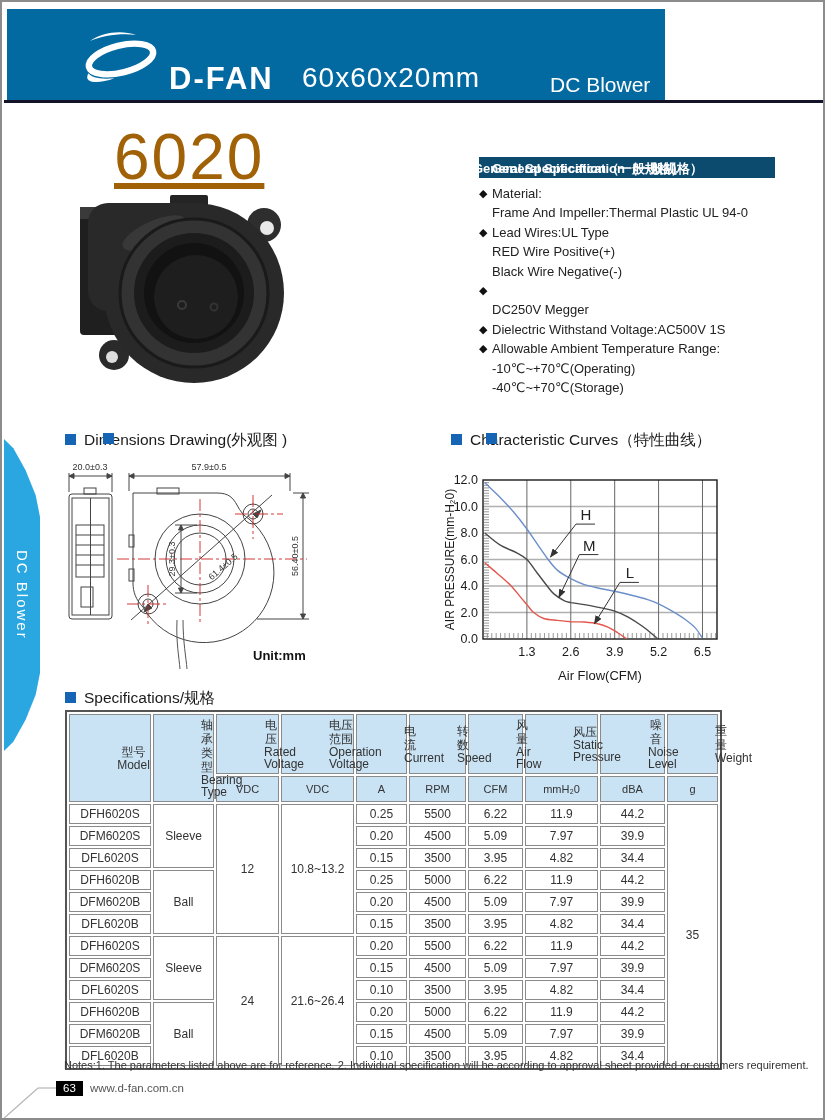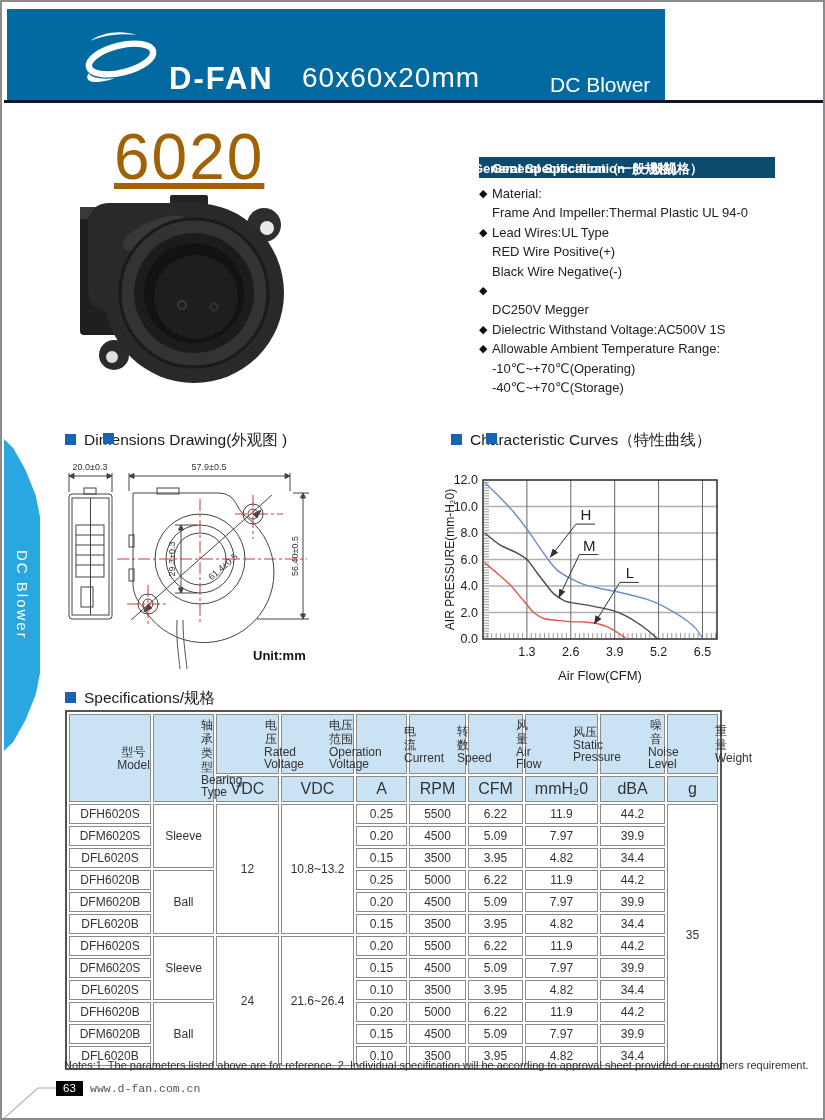--- a/index.html
+++ b/index.html
@@ -28,29 +28,29 @@
   .side-tab{position:absolute;left:2px;top:437px;width:36px;height:312px;background:#2aa7e0;
     clip-path:polygon(0% 0%,26% 3%,60% 10%,88% 18%,100% 25%,100% 75%,88% 82%,60% 90%,26% 97%,0% 100%);
     display:flex;align-items:center;justify-content:center;}
   .side-tab span{writing-mode:vertical-rl;color:#fff;font-size:15px;letter-spacing:2px;}
   
   table{border-collapse:separate;border-spacing:2px;border:2px solid #555;table-layout:fixed;
         position:absolute;left:63px;top:708px;width:657px;background:#fff;}
   th,td{border:1px solid #8a8a8a;text-align:center;vertical-align:middle;color:#333;background:#fff;padding:0;}
   thead th{background:#c9e3f4;font-weight:400;}
   tr.names th{height:58px;padding-left:47px;}
-  tr.units th{height:24px;font-size:16px;}
+  tr.units th{height:24px;font-size:11px;}
   th .zh{font-size:12px;line-height:14px;}
   th .en{font-size:12px;line-height:12px;}
   tbody td{height:18px;font-size:12px;}
   
   .notes{position:absolute;left:62px;top:1057px;width:630px;font-size:11px;color:#333;white-space:nowrap;}
   .page-badge{position:absolute;left:54px;top:1079px;width:27px;height:15px;background:#000;color:#fff;
               font-size:11.5px;font-weight:normal;text-align:center;line-height:15px;}
-  .website{position:absolute;left:88px;top:1080px;font-size:11.5px;color:#555;font-family:Liberation Mono, monospace;}
+  .website{position:absolute;left:88px;top:1080px;font-size:11.5px;color:#555;}
   svg text{font-family:"Liberation Sans","DejaVu Sans",sans-serif;}
 </style>
 </head>
 <body>
 
 <div class="page">
 
   <div class="banner">
     <svg class="abs" style="left:67px;top:20px;" width="95" height="55" viewBox="0 0 95 55">
       <g transform="rotate(-14 47 30)">

